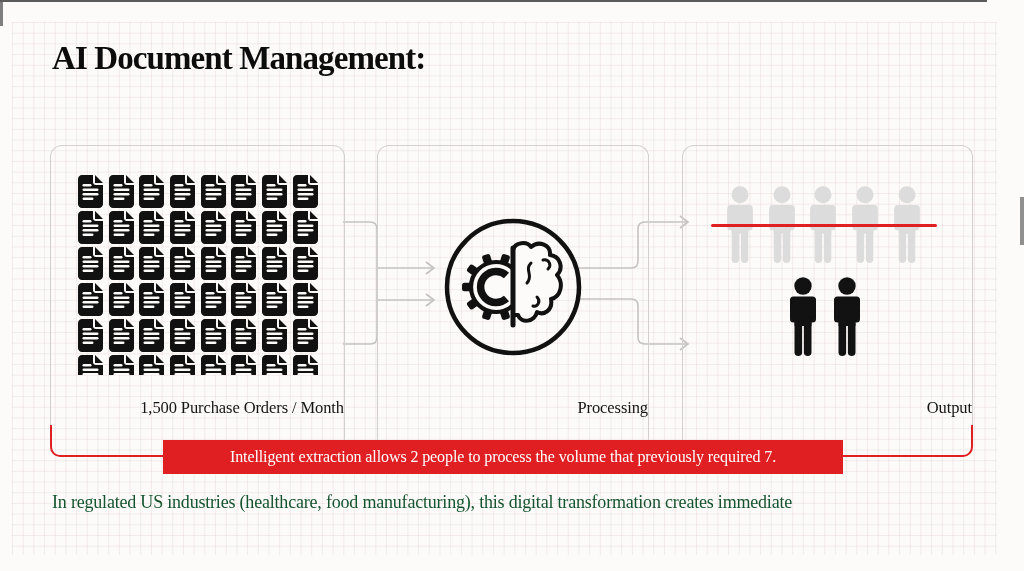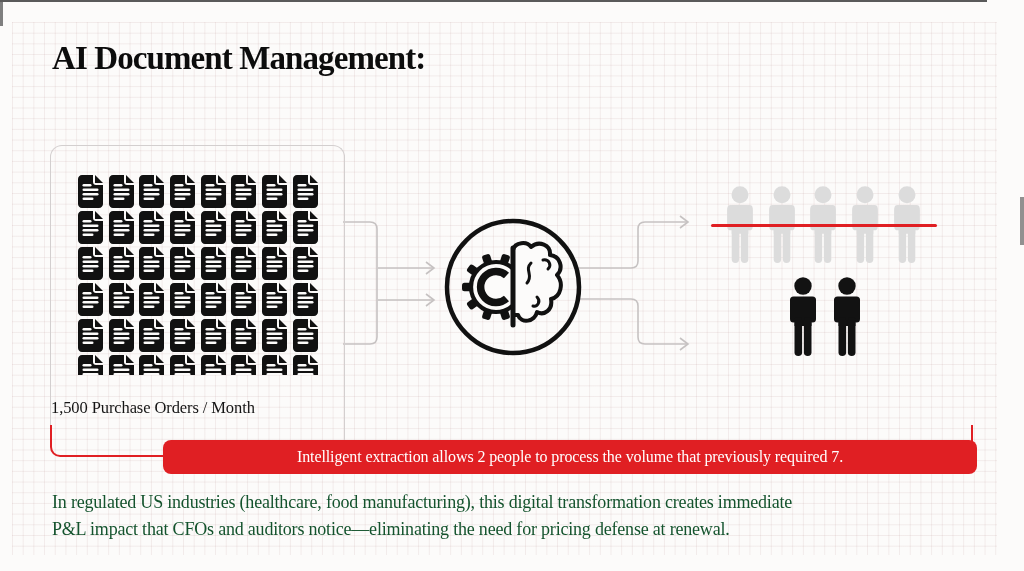--- a/index.html
+++ b/index.html
@@ -28,21 +28,21 @@
 
   .panel{
     position:absolute;top:145px;height:300px;z-index:2;
     border:1.4px solid var(--panel-border,#D3CFCF);border-bottom:none;
     border-radius:12px 12px 0 0;background:transparent;
   }
   .panel-input{left:50px;width:293px;}
   .panel-processing{left:377px;width:270px;}
   .panel-output{left:682px;width:289px;}
   .panel-label{
-    position:absolute;left:0;right:0;top:252px;text-align:left;
+    position:absolute;left:0;right:0;top:252px;text-align:right;
     font-size:16.5px;color:#141414;letter-spacing:-0.1px;
   }
 
   .connector-svg{position:absolute;left:0;top:0;width:1024px;height:571px;z-index:1;color:var(--connector-gray,#C6C2C2);}
 
   .doc-grid{
     position:absolute;left:78px;top:175px;width:243px;height:200px;overflow:hidden;z-index:3;
     display:grid;grid-template-columns:repeat(8,26px);column-gap:4.7px;row-gap:3px;
     color:var(--ink,#111);
   }
@@ -53,22 +53,22 @@
   .strike-line{position:absolute;left:711px;top:224px;width:226px;height:3.2px;background:var(--accent-red,#E01F23);border-radius:2px;z-index:4;}
 
   .bracket{
     position:absolute;left:50px;top:425px;width:919px;height:30px;z-index:5;
     border-left:2px solid var(--accent-red,#E01F23);
     border-right:2px solid var(--accent-red,#E01F23);
     border-bottom:2px solid var(--accent-red,#E01F23);
     border-radius:0 0 10px 10px;
   }
   .banner{
-    position:absolute;left:163px;top:440px;width:814px;height:34px;z-index:6;
-    background:var(--accent-red,#E01F23);border-radius:8px;
+    position:absolute;left:163px;top:440px;width:680px;height:34px;z-index:6;
+    background:var(--accent-red,#E01F23);border-radius:0;
     display:flex;align-items:center;justify-content:center;
     color:#ffffff;font-size:16px;letter-spacing:-0.1px;white-space:nowrap;
   }
 
   .footer{
     position:absolute;left:52px;top:489px;width:940px;z-index:3;
     font-size:18px;line-height:27px;color:#14532d;letter-spacing:-0.2px;
   }
 </style>
 </head>
@@ -126,20 +126,26 @@
         <path d="M543,260 C549,259 552,265 548,269"></path>
         <path d="M537,297 C541,301 538,307 533,306"></path>
       </g>
       <path d="M513,248 V325" stroke="currentColor" stroke-width="5" stroke-linecap="round"></path>
     </g>
   </svg>
 
   <div class="panel panel-input">
     <div class="panel-label">1,500 Purchase Orders / Month</div>
   </div>
+  <div class="panel panel-processing">
+    <div class="panel-label">Processing</div>
+  </div>
+  <div class="panel panel-output">
+    <div class="panel-label">Output</div>
+  </div>
 
   <div class="doc-grid">
     <svg width="26" height="33" viewBox="0 0 26 33">
       <path fill="currentColor" d="M15,0 H4 C1.8,0 0,1.8 0,4 V29 C0,31.2 1.8,33 4,33 H21 C23.2,33 25,31.2 25,29 V10 H18 C16.3,10 15,8.7 15,7 Z"></path>
       <path fill="currentColor" d="M17,0 L25,8 H17 Z"></path>
       <g fill="#FCFBFA">
         <rect x="4.5" y="9" width="9" height="2.6" rx="1.3"></rect>
         <rect x="4.5" y="13.5" width="16" height="2.6" rx="1.3"></rect>
         <rect x="4.5" y="18" width="16" height="2.6" rx="1.3"></rect>
         <rect x="4.5" y="22.5" width="11" height="2.6" rx="1.3"></rect>
@@ -700,16 +706,15 @@
     </svg>
     </div>
 
   <div class="bracket"></div>
   <div class="banner">
     <span>Intelligent extraction allows 2 people to process the volume that previously required 7.</span>
   </div>
 
   <div class="footer">
     <div>In regulated US industries (healthcare, food manufacturing), this digital transformation creates immediate</div>
-    <div>P&amp;L impact that CFOs and auditors notice—eliminating the need for pricing defense at renewal.</div>
   </div>
 
 </div>
 
 </body></html>

